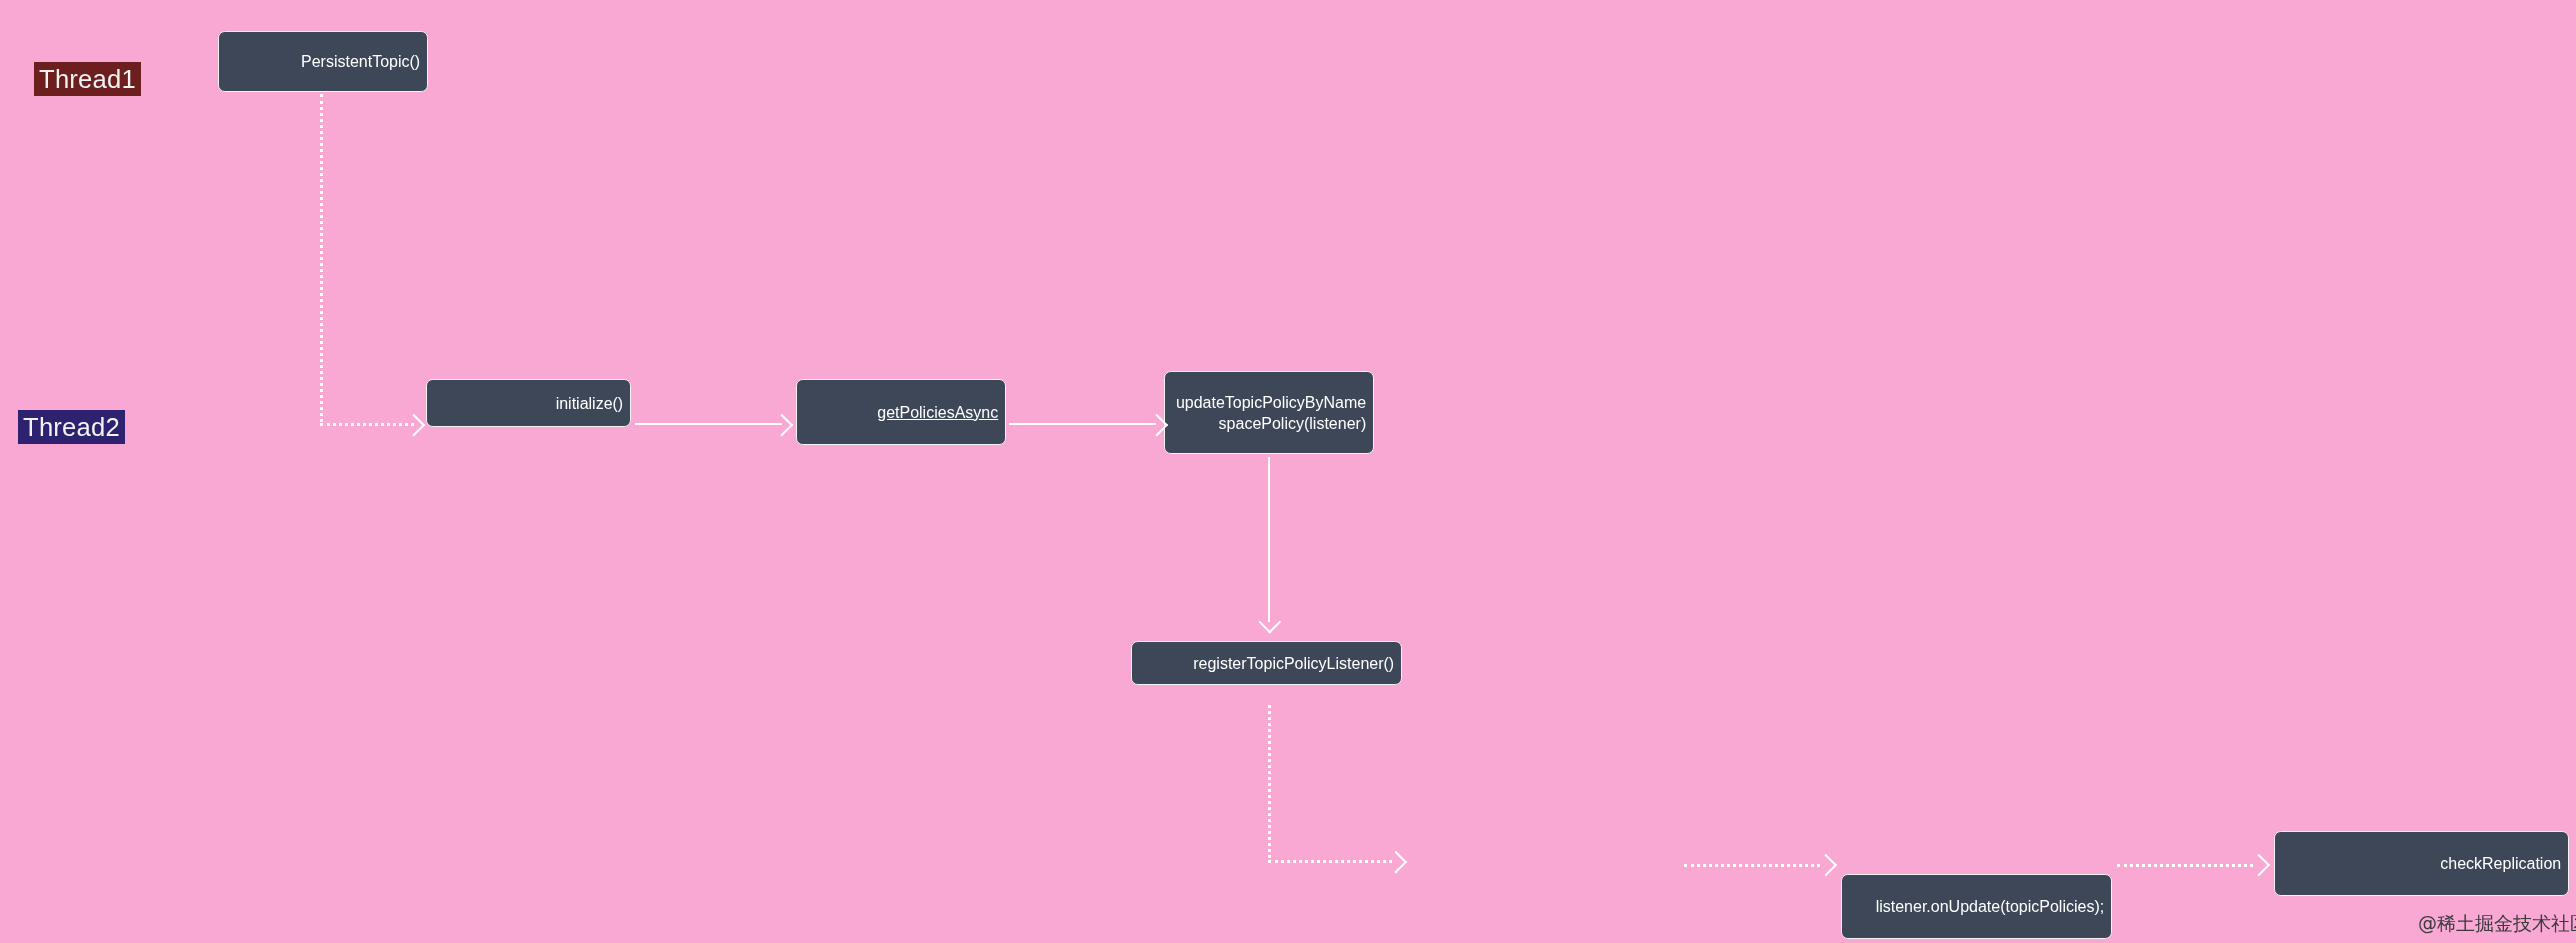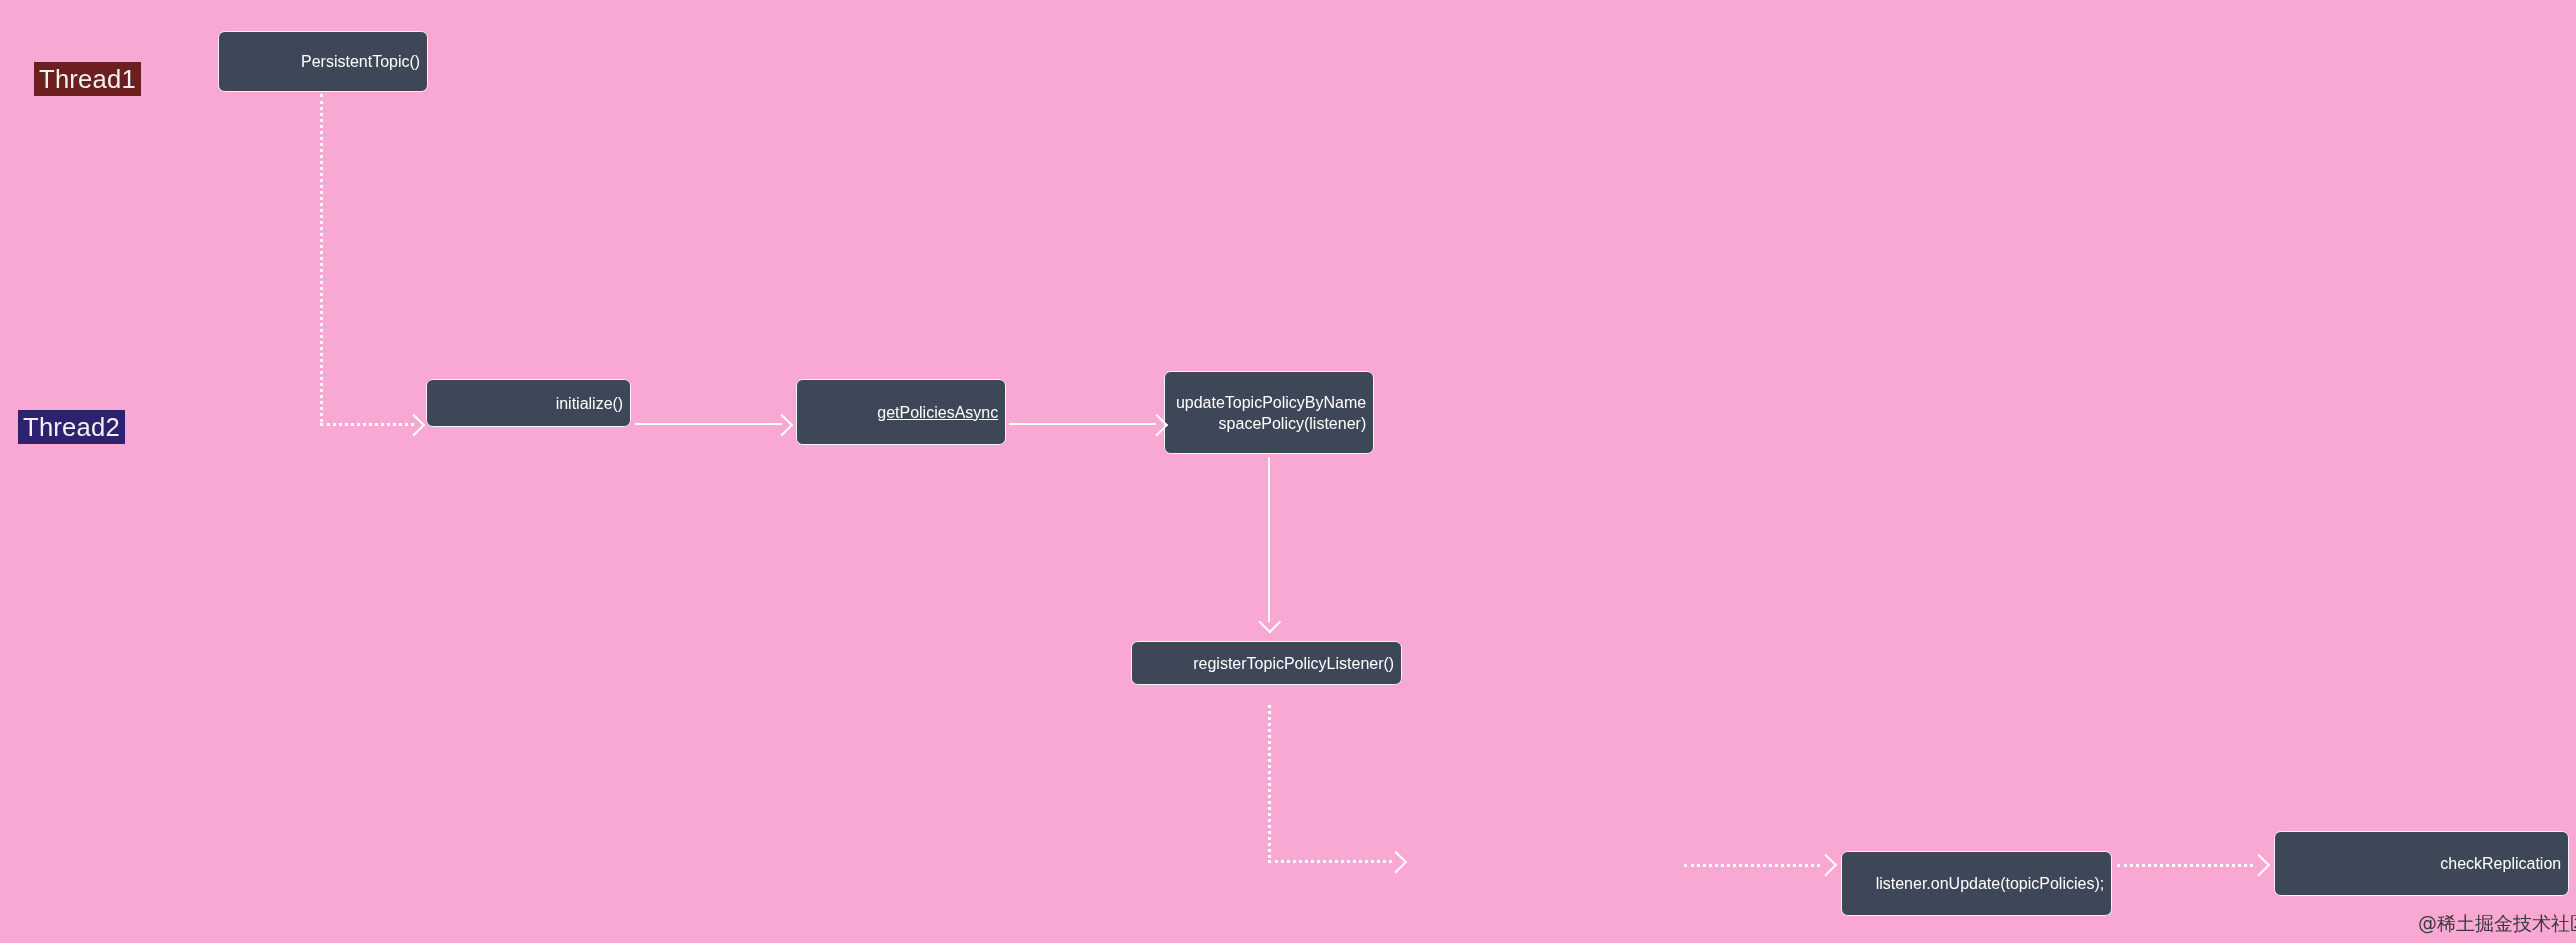--- a/index.html
+++ b/index.html
@@ -125,21 +125,21 @@
 
   <div class="node" style="left:1164px; top:371px; width:210px; height:83px;">
     <span>updateTopicPolicyByNamespacePolicy(listener)</span>
   </div>
 
   <div class="node" style="left:1131px; top:641px; width:271px; height:44px;">
     <span>registerTopicPolicyListener()</span>
   </div>
 
 
-  <div class="node" style="left:1841px; top:851px; width:271px; height:65px;">
+  <div class="node" style="left:1841px; top:874px; width:271px; height:65px;">
     <span>listener.onUpdate(topicPolicies);</span>
   </div>
 
   <div class="node" style="left:2274px; top:831px; width:295px; height:65px;">
     <span>checkReplication</span>
   </div>
 
   <div class="dot-v" style="left:320px; top:94px; height:328px;"></div>
   <div class="dot-h" style="left:320px; top:423px; width:94px;"></div>
   <div class="arrow-right" style="left:406px; top:417px;"></div>

